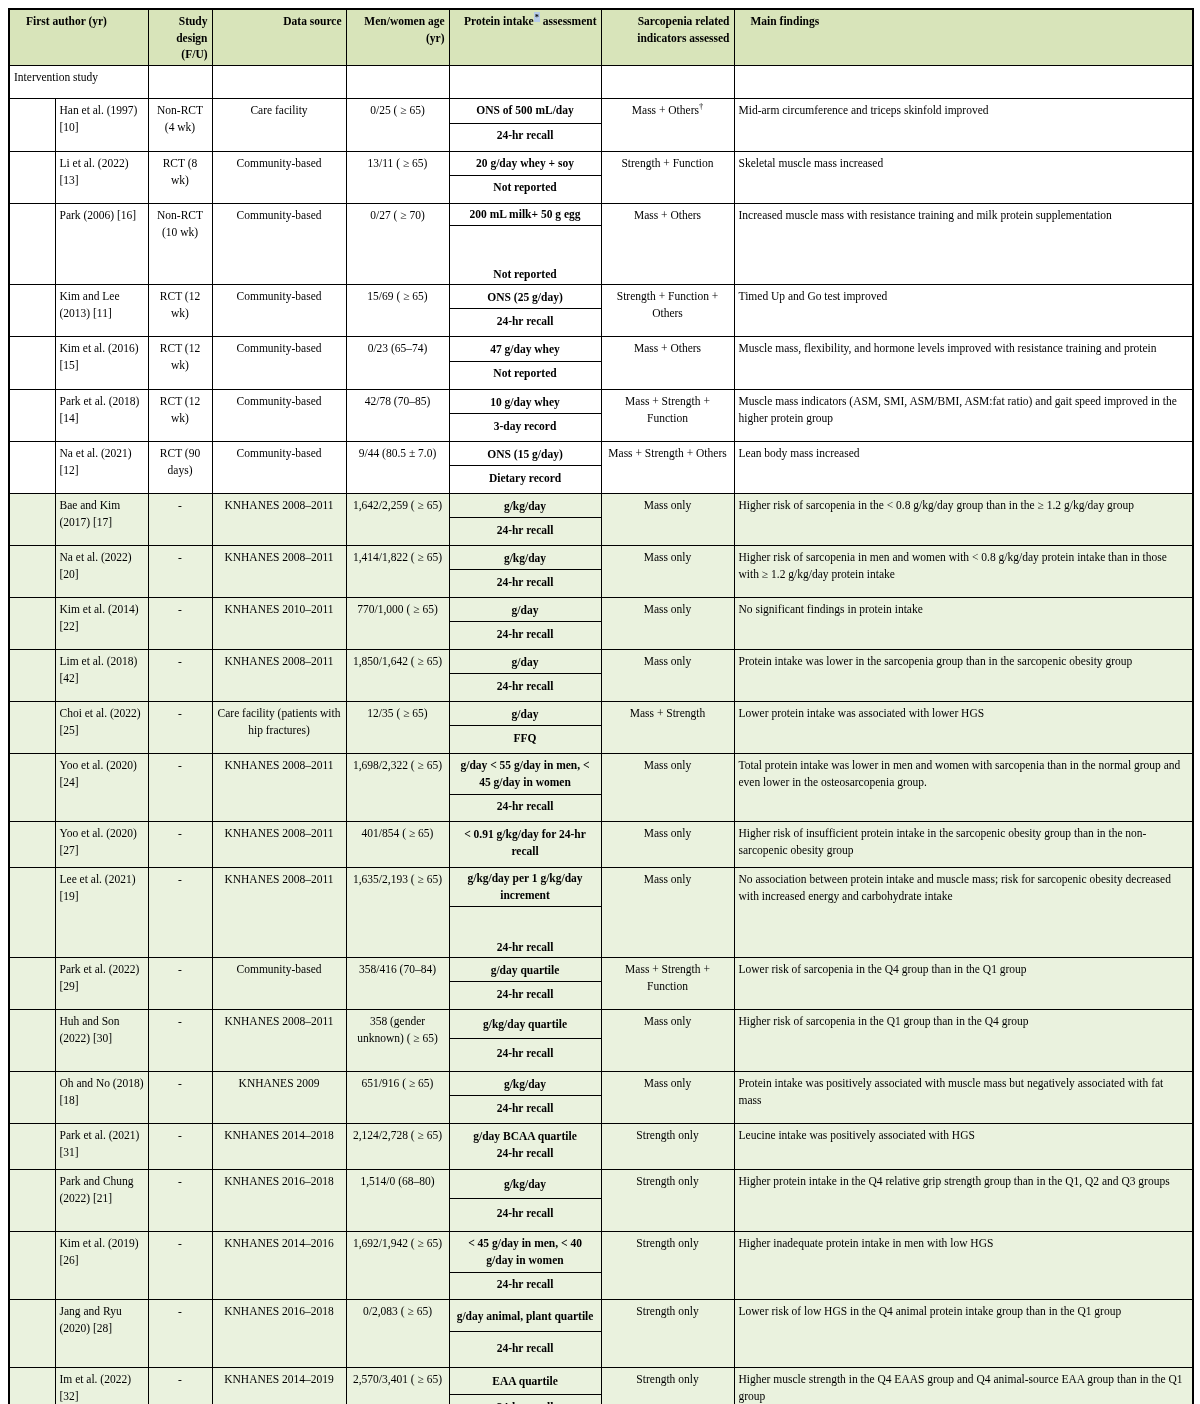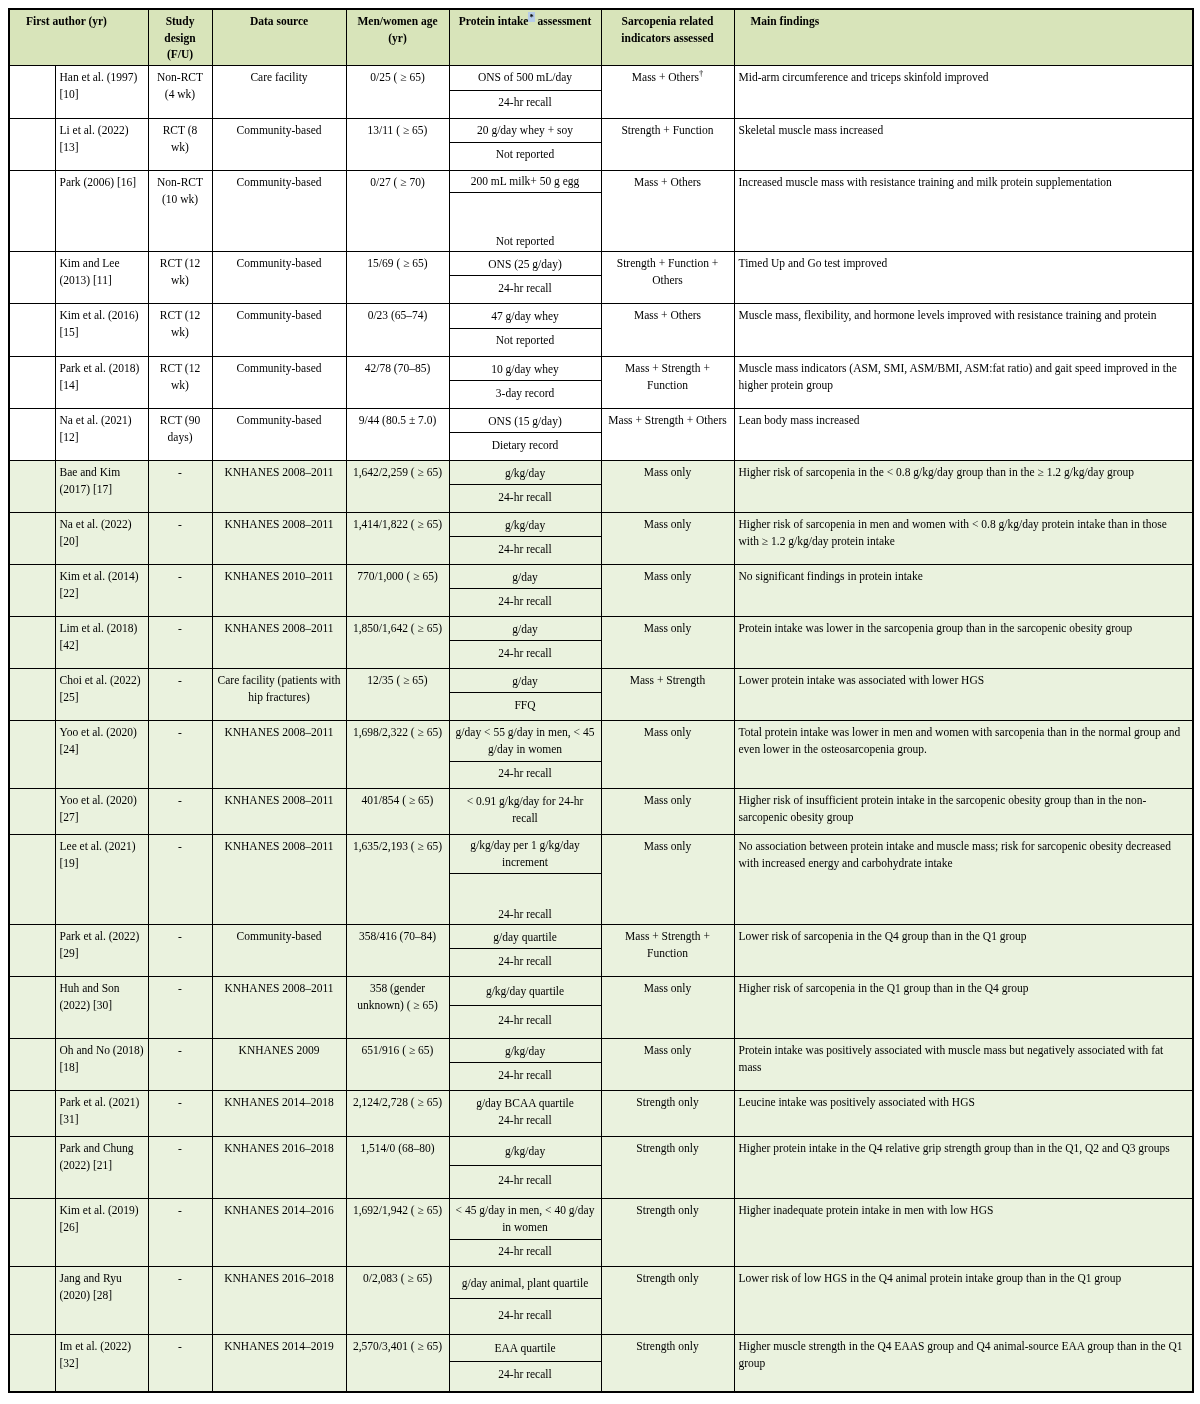--- a/index.html
+++ b/index.html
@@ -11,27 +11,27 @@
     position:absolute;left:8px;top:8px;width:1184px;
     border-collapse:collapse;table-layout:fixed;
     border:2px solid #000;
   }
   td,th{
     border:1.5px solid #000;
     font-size:11.5px;line-height:1.45;font-weight:normal;
     vertical-align:top;padding:3px 4px 2px 4px;
     overflow:hidden;
   }
-  th{font-weight:bold;text-align:center;}
+  th{font-weight:bold;text-align:right;}
   th.left{text-align:left;padding-left:16px;}
   td.center{text-align:center;}
   td.indent{padding:0;}
   tr.green td, tr.green th{background:var(--row-bg);}
   tr.headrow th{background:var(--header-bg);}
-  td.protein{padding:0;}
+  td.protein{padding:0;font-weight:bold;}
   .pt-wrap{display:flex;flex-direction:column;width:100%;}
   .pt-top,.pt-bot,.pt-single{
     flex:1 1 auto;display:flex;flex-direction:column;align-items:center;justify-content:center;
     text-align:center;padding:2px 4px;box-sizing:border-box;
   }
   .pt-top{border-bottom:1.5px solid #000;}
   sup{font-size:8.5px;line-height:0;}
   sup.star{background:var(--star-bg);padding:0 1px;}
   .section-label{text-align:left;}
 </style>
@@ -55,20 +55,29 @@
         <th colspan="2" class="left">First author (yr)</th>
         <th>Study design (F/U)</th>
         <th>Data source</th>
         <th>Men/women age (yr)</th>
         <th><span>Protein intake</span><sup class="star">*</sup><span> assessment</span></th>
         <th>Sarcopenia related indicators assessed</th>
         <th class="left">Main findings</th>
       </tr>
     </thead>
     <tbody id="tbody">
+        <tr class="section-row" style="height: 33px;">
+          <td class="section-label" colspan="2">Intervention study</td>
+          <td></td>
+          <td></td>
+          <td></td>
+          <td></td>
+          <td></td>
+          <td></td>
+        </tr>
         <tr class="study-row" style="height: 53px;">
           <td class="indent"></td>
           <td><span>Han et al. (1997) [10]</span></td>
           <td class="center">Non-RCT (4 wk)</td>
           <td class="center">Care facility</td>
           <td class="center">0/25 ( ≥ 65)</td>
           <td class="protein">
             <div class="pt-wrap" style="min-height: 48px;">
               <div class="pt-top">
                 <span>ONS of 500 mL/day</span>

